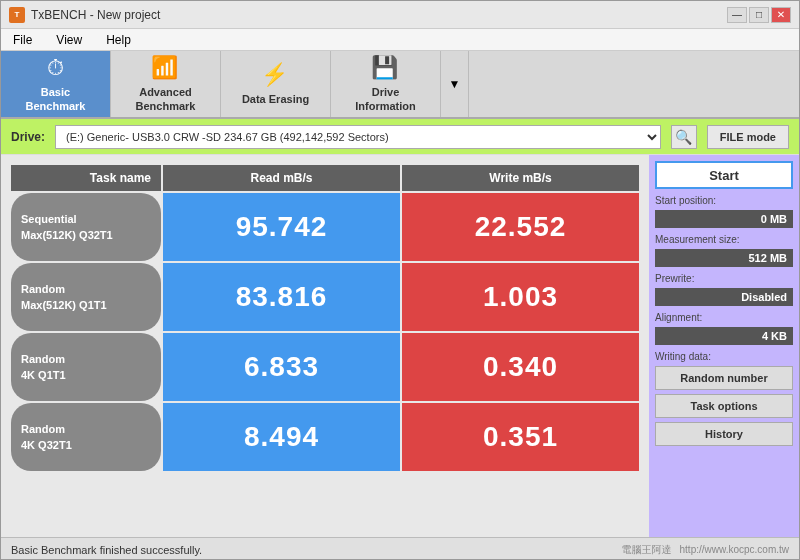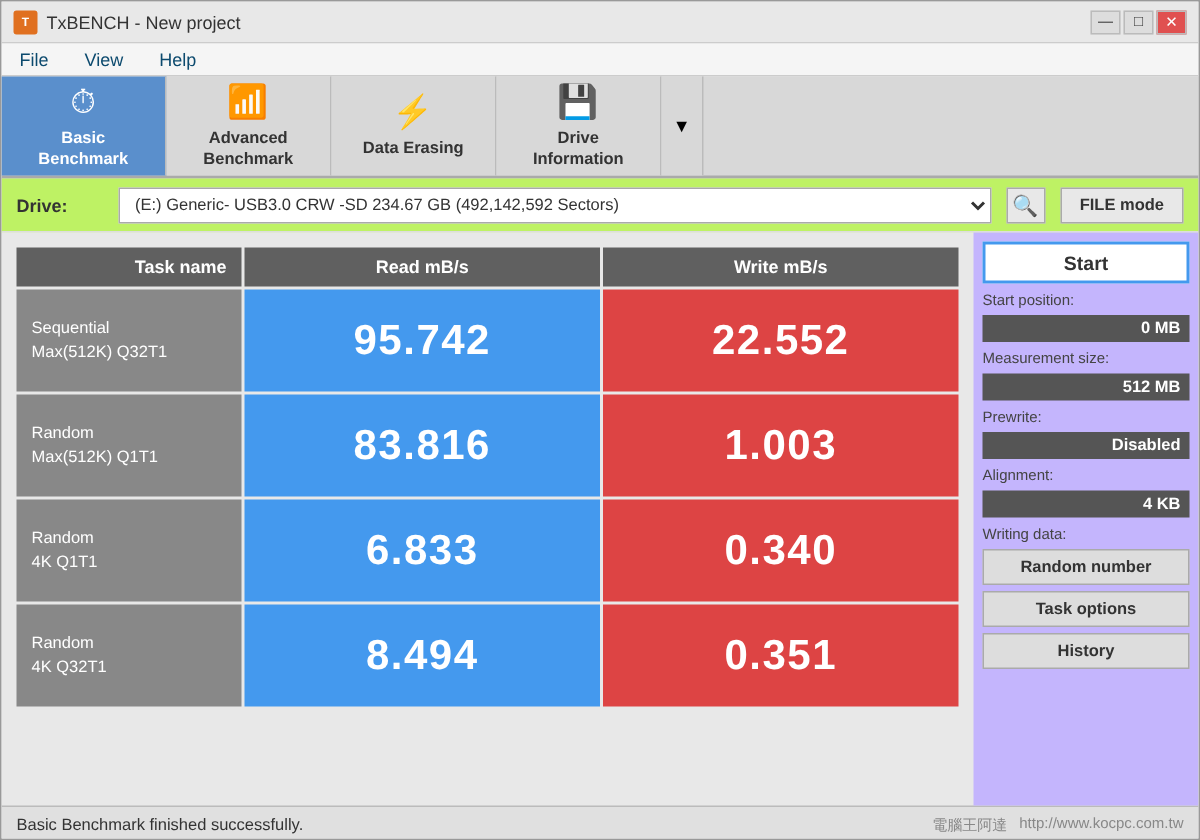--- a/index.html
+++ b/index.html
@@ -63,21 +63,21 @@
       background: #f5f5f5;
       height: 22px;
       display: flex;
       align-items: center;
       padding: 0 6px;
       border-bottom: 1px solid #ccc;
       gap: 12px;
     }
     .menu-item {
       font-size: 12px;
-      color: #0c4a6e;
+      color: #000000;
       cursor: pointer;
       padding: 14px 6px;
     }
 
     
     .toolbar {
       background: #d8d8d8;
       height: 68px;
       display: flex;
       align-items: stretch;
@@ -138,21 +138,20 @@
     }
     .drive-select {
       flex: 1;
       height: 24px;
       font-size: 11px;
       background: white;
       border: 1px solid #aaa;
       padding: 0 6px;
       color: #333;
       appearance: auto;
-      margin-left: 24px;
     }
     .drive-info-btn {
       width: 26px; height: 24px;
       background: #e8e8e8;
       border: 1px solid #aaa;
       cursor: pointer;
       display: flex;
       align-items: center;
       justify-content: center;
       font-size: 14px;
@@ -199,25 +198,26 @@
     .bench-row {
       height: 68px;
     }
     .bench-row td {
       padding: 2px;
     }
     .task-name-cell {
       background: #888;
       color: white;
       font-size: 11px;
-      font-weight: normal;
+      font-weight: bold;
       padding: 8px 10px !important;
       width: 150px;
       vertical-align: middle;
       line-height: 1.5;
+      border-radius: 20px;
     }
     .read-cell {
       background: #4499ee;
       color: white;
       font-size: 28px;
       font-weight: bold;
       text-align: center;
       vertical-align: middle;
       letter-spacing: 1px;
     }

